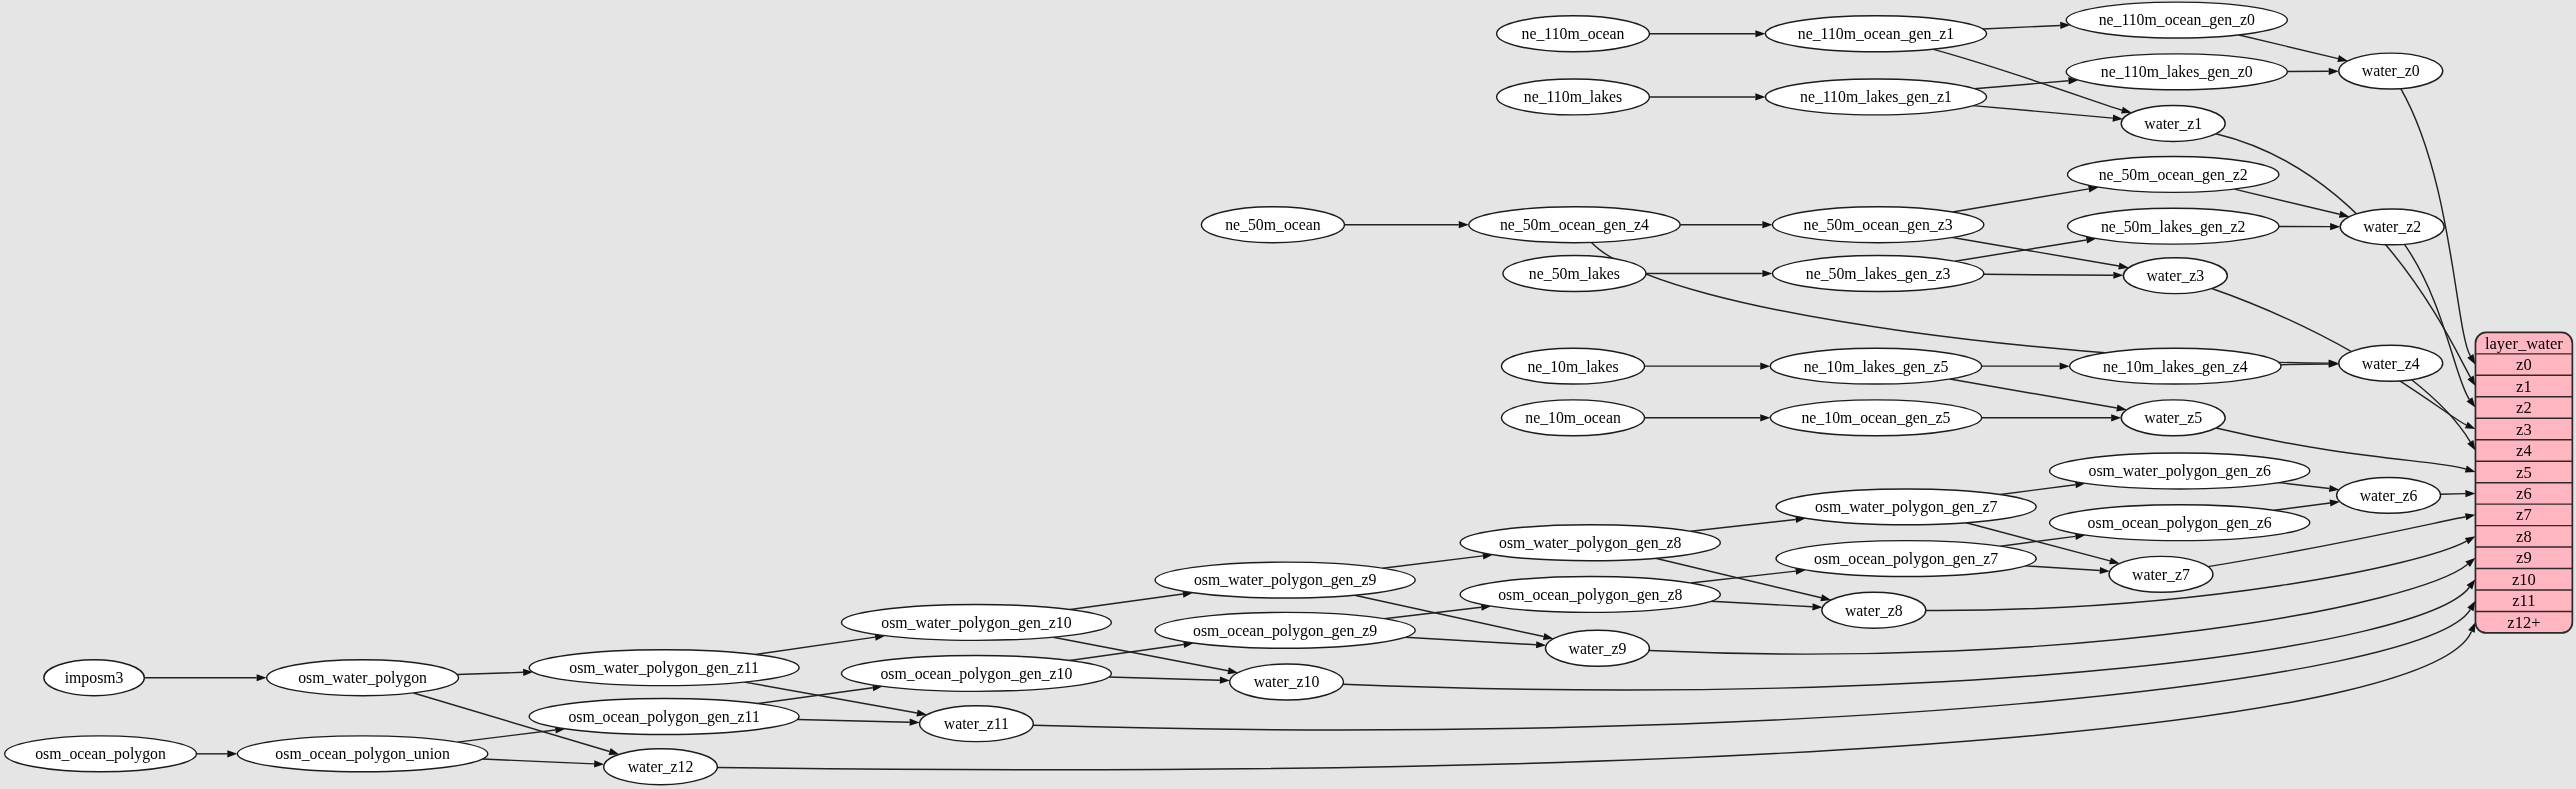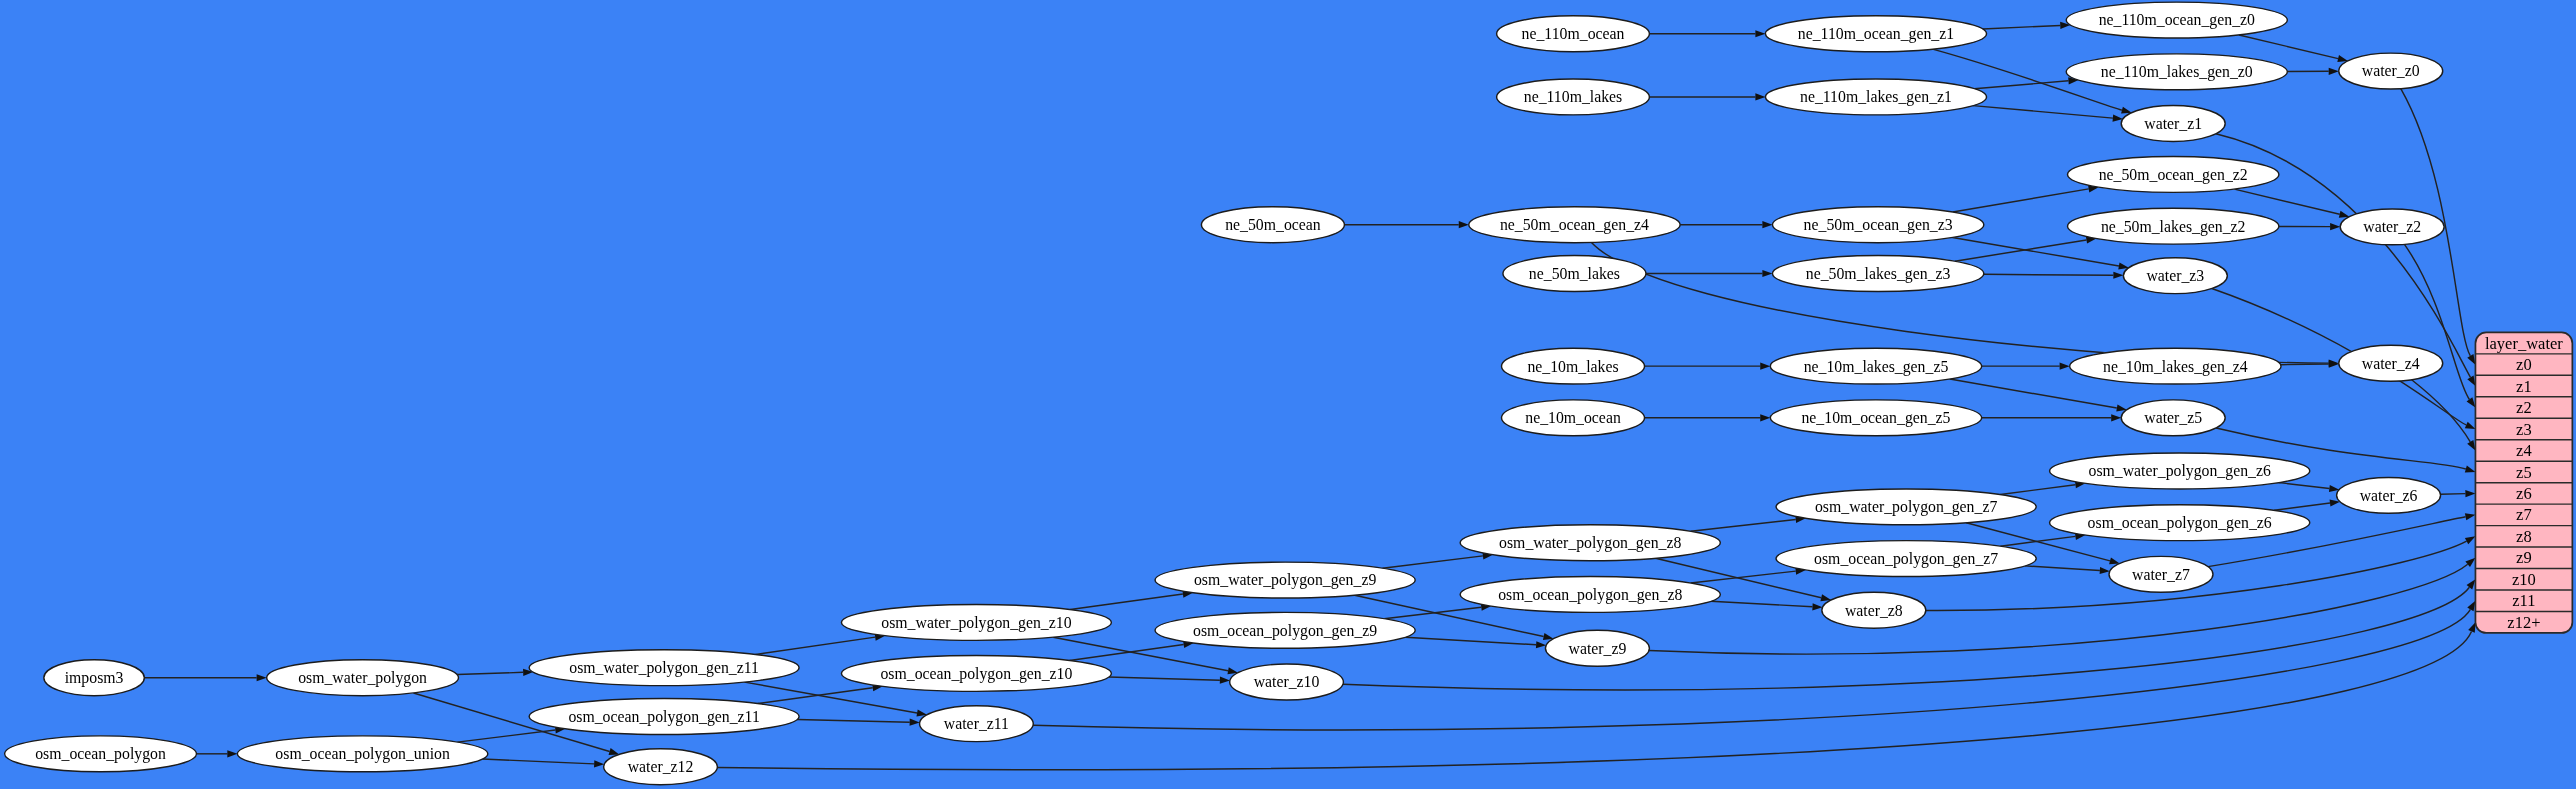--- a/index.html
+++ b/index.html
@@ -1,16 +1,16 @@
 <!DOCTYPE html>
 <html style="font-size:11.5px"><head>
 <meta charset="utf-8">
 <style>
   html,body{margin:0;padding:0;background:#ffffff;}
-  .stage{position:relative;width:2576px;height:789px;background:#3b82f6;overflow:hidden;}
+  .stage{position:relative;width:2576px;height:789px;background:#e5e5e5;overflow:hidden;}
   svg{display:block;width:100%;height:100%;}
   svg text{font-family:"Liberation Serif","DejaVu Serif",serif;fill:#000000;}
   .node-ellipse{fill:#ffffff;stroke:#1c1c1c;stroke-width:2;}
   .edge-path{fill:none;stroke:#222222;stroke-width:2;}
   .arrow-head{fill:#111111;stroke:none;}
   .node-label{font-size:22px;}
   .table-label{font-size:23px;}
 </style>
 </head>
 <body>

